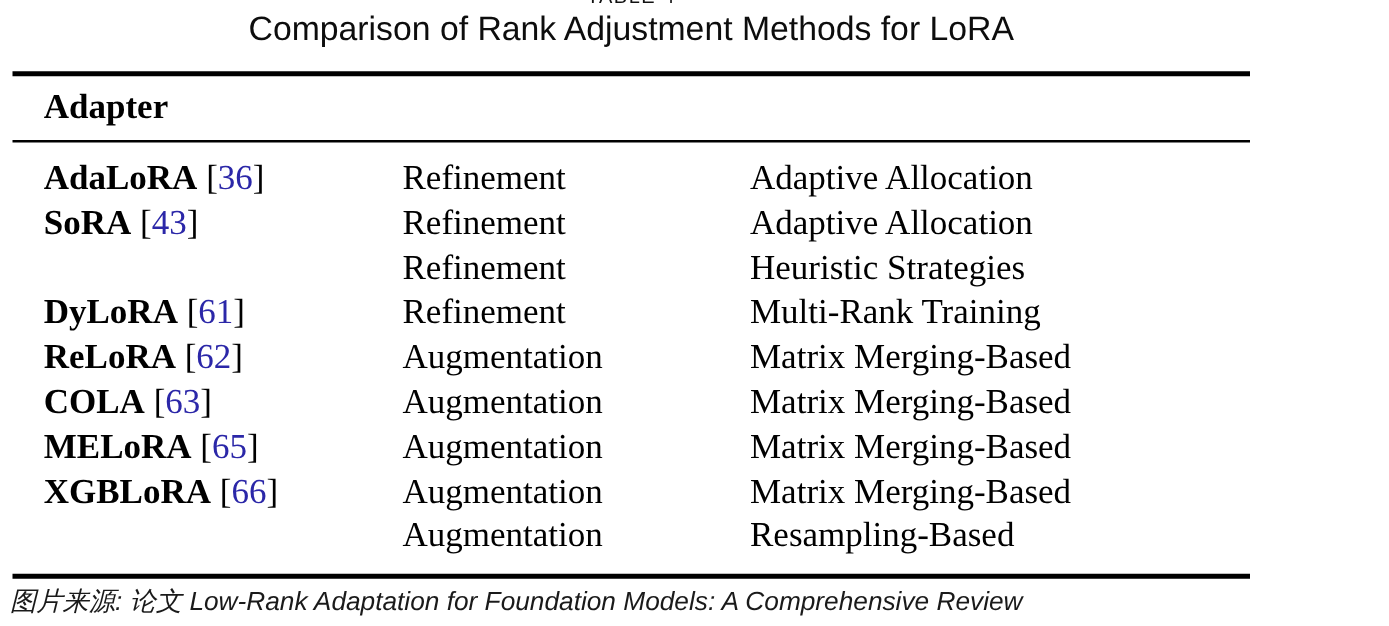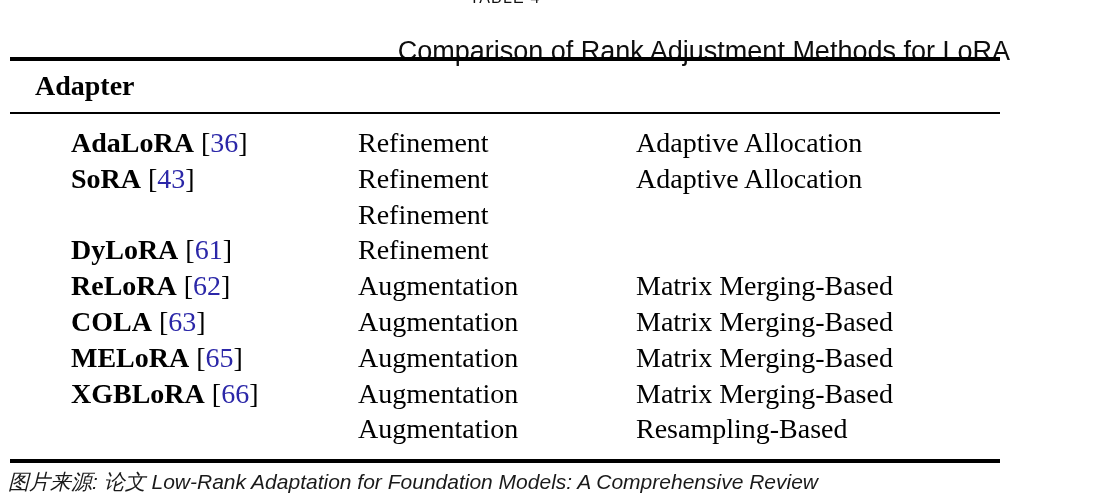--- a/index.html
+++ b/index.html
@@ -29,27 +29,26 @@
     letter-spacing: 1.2px;
     color: #111111;
   }
 
   
   .table-title {
     position: absolute;
     left: 0;
     top: 6px;
     width: 1010px;
-    text-align: right;
+    text-align: center;
     font-family: "Liberation Sans", "DejaVu Sans", sans-serif;
     font-size: 27px;
     line-height: 34px;
     color: #0d0d0d;
     white-space: nowrap;
-    margin-top: 28px;
   }
 
   
   .rule {
     position: absolute;
     left: 10px;
     width: 990px;
     background: #000000;
   }
   .rule-top    { top: 57px;  height: 4px; }
@@ -87,21 +86,20 @@
   .header-row .cell {
     font-weight: bold;
     font-size: 28px;
     line-height: 36px;
   }
 
   
   .body-row .cell {
     font-size: 28px;
     line-height: 36px;
-    margin-left: 36px;
   }
   .adapter-name {
     font-weight: bold;
   }
   .citation {
     font-weight: normal;
     color: #000000;
   }
   .citation .num {
     color: #2b27a8;
@@ -141,24 +139,26 @@
       <div class="cell col-adjustment">Refinement</div>
       <div class="cell col-method">Adaptive Allocation</div>
     </div>
     <div class="row body-row" style="top: 160.8px;">
       <div class="cell col-adapter"><span class="adapter-name">SoRA</span> <span class="citation"><span>[</span><span class="num">43</span><span>]</span></span></div>
       <div class="cell col-adjustment">Refinement</div>
       <div class="cell col-method">Adaptive Allocation</div>
     </div>
     <div class="row body-row" style="top: 196.6px;">
       <div class="cell col-adjustment">Refinement</div>
+      <div class="cell col-method">Heuristic Strategies</div>
     </div>
     <div class="row body-row" style="top: 232.4px;">
       <div class="cell col-adapter"><span class="adapter-name">DyLoRA</span> <span class="citation"><span>[</span><span class="num">61</span><span>]</span></span></div>
       <div class="cell col-adjustment">Refinement</div>
+      <div class="cell col-method">Multi-Rank Training</div>
     </div>
     <div class="row body-row" style="top: 268.2px; padding-left: 25px;">
       <div class="cell col-adapter"><span class="adapter-name">ReLoRA</span> <span class="citation"><span>[</span><span class="num">62</span><span>]</span></span></div>
       <div class="cell col-adjustment">Augmentation</div>
       <div class="cell col-method">Matrix Merging-Based</div>
     </div>
     <div class="row body-row" style="top: 304px;">
       <div class="cell col-adapter"><span class="adapter-name">COLA</span> <span class="citation"><span>[</span><span class="num">63</span><span>]</span></span></div>
       <div class="cell col-adjustment">Augmentation</div>
       <div class="cell col-method">Matrix Merging-Based</div>

